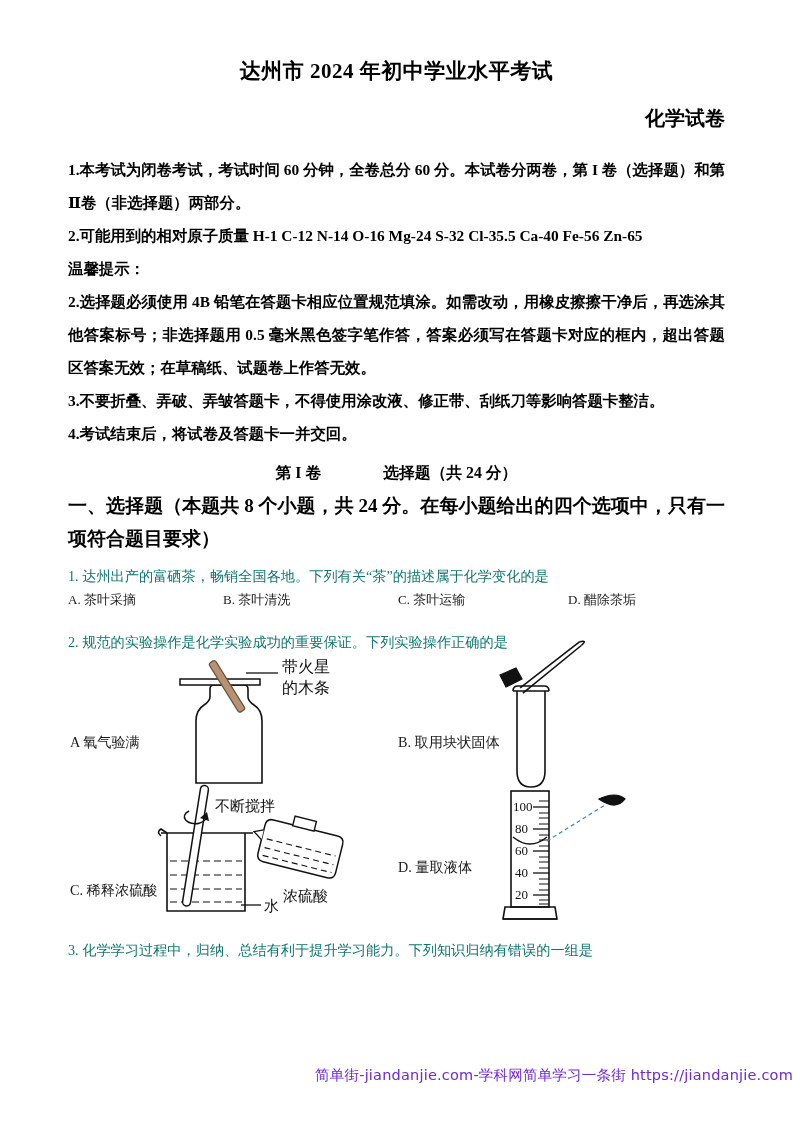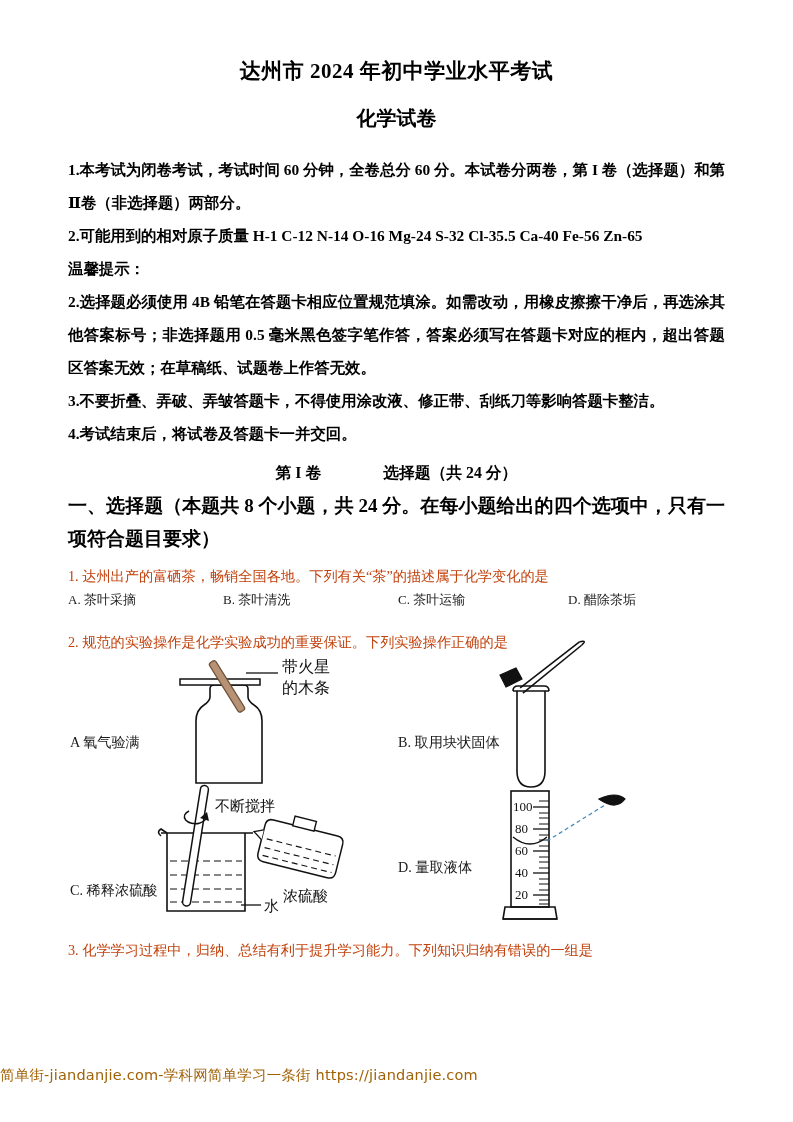--- a/index.html
+++ b/index.html
@@ -26,21 +26,21 @@
   
   .doc-title {
     text-align: center;
     font-weight: bold;
     font-size: 21px;
     letter-spacing: 0.5px;
     padding-top: 58px;
     line-height: 1.3;
   }
   .doc-subtitle {
-    text-align: center;
+    text-align: right;
     font-weight: bold;
     font-size: 20px;
     padding-top: 20px;
     line-height: 1.3;
   }
 
   
   .instr {
     font-weight: bold;
     font-size: 15.4px;
@@ -68,21 +68,21 @@
     text-align: justify;
     text-justify: inter-ideograph;
     margin: 0;
   }
 
   
   .question {
     font-size: 14.2px;
     line-height: 30px;
     margin: 0;
-    color: #c2410c;
+    color: #0f766e;
   }
   .q-stem { margin-top: 6px; }
 
   .opt-row {
     position: relative;
     height: 30px;
     font-size: 13px;
     color: #1a1a1a;
   }
   .opt-row .opt {
@@ -119,24 +119,24 @@
   .art-b { left: 418px; top: 0px; }
   .art-c { left: 69px;  top: 128px; }
   .art-d { left: 405px; top: 128px; }
 
   
   .footer-mark {
     position: absolute;
     left: 0;
     right: 0;
     top: 1066px;
-    text-align: left;
+    text-align: right;
     font-family: "DejaVu Sans", "Liberation Sans", sans-serif;
     font-size: 14.5px;
-    color: #a16207;
+    color: #6d28d9;
     letter-spacing: 0.2px;
   }
 
   svg { display: block; overflow: visible; }
 </style>
 </head>
 <body>
 
 <div class="page">
 

